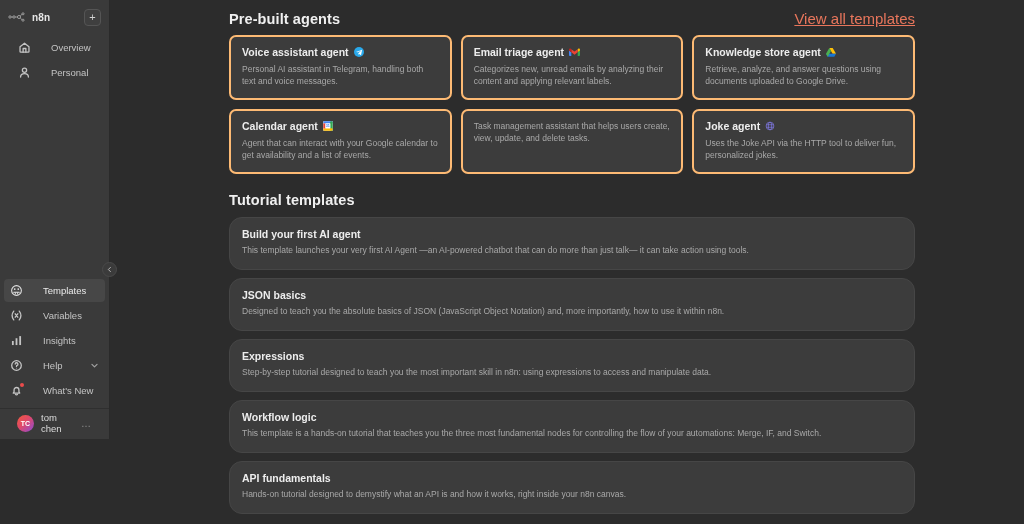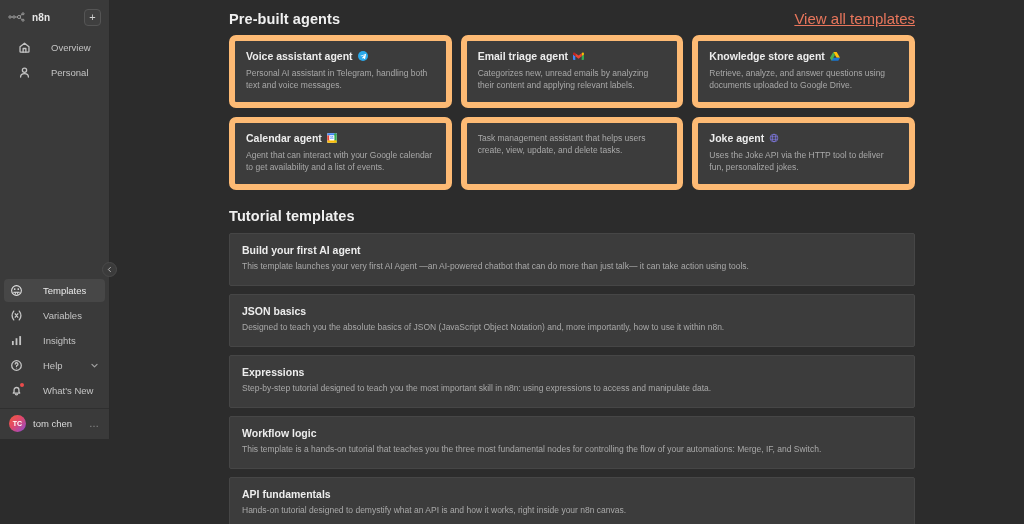--- a/index.html
+++ b/index.html
@@ -49,21 +49,21 @@
   .sb-bottom { padding-bottom: 2px; }
 
   .bell-wrap { position: relative; width: 13px; height: 13px; }
   .bell-dot {
     position: absolute; right: -1px; top: -1px;
     width: 4px; height: 4px; border-radius: 50%; background: #ea4b4b;
   }
 
   .user-row {
     display: flex; align-items: center; gap: 7px;
-    height: 29px; padding: 0 9px;
+    height: 29px; padding: 0 17px;
     border-top: 1px solid #2f2f2f;
     margin-top: 6px; cursor: pointer;
   }
   .avatar {
     width: 17px; height: 17px; border-radius: 50%;
     background: linear-gradient(135deg, #f05a3c 0%, #e0486a 45%, #8a4bd8 100%);
     color: #fff; font-size: 7px; font-weight: bold;
     display: flex; align-items: center; justify-content: center;
     flex: 0 0 17px; letter-spacing: .2px;
   }
@@ -97,38 +97,38 @@
   .link-orange {
     color: #e8765c; font-size: 15px; text-decoration: underline;
     cursor: pointer;
   }
 
   .agent-grid {
     display: grid; grid-template-columns: repeat(3, 1fr);
     gap: 9px;
   }
   .agent-card {
-    background: #3c3c3c; border: 6px solid #fdba74;
+    background: #3c3c3c; border: 2px solid #fdba74;
     border-radius: 7px; padding: 9px 11px 11px 11px;
     min-height: 55px; cursor: pointer;
   }
   .agent-title {
     display: flex; align-items: center; gap: 5px;
     color: #ededed; font-size: 10.5px; font-weight: bold; margin-bottom: 5px;
   }
   .agent-desc { color: #a9a9a9; font-size: 8.5px; line-height: 1.42; }
   .emoji-ico { font-size: 10px; line-height: 1; display: inline-flex; }
 
   h2.section-title.tut { margin-top: 0; }
   .tut-head { padding-top: 18px; padding-bottom: 9px; }
 
   .tut-list { display: flex; flex-direction: column; gap: 8px; }
   .tut-card {
     background: #3c3c3c; border: 1px solid #464646;
-    border-radius: 2px; padding: 10px 12px 12px 12px;
+    border-radius: 13px; padding: 10px 12px 12px 12px;
     cursor: pointer;
   }
   .tut-title { color: #ededed; font-size: 10.5px; font-weight: bold; margin-bottom: 5px; }
   .tut-desc { color: #a9a9a9; font-size: 8.5px; line-height: 1.4; }
 
   .footer-link { padding-top: 18px; }
 
   
   svg.stroke { fill: none; stroke: currentColor; stroke-width: 1.6;
                stroke-linecap: round; stroke-linejoin: round; }

